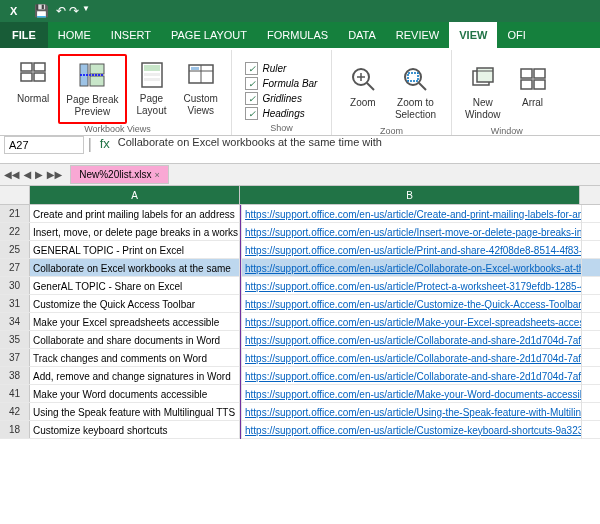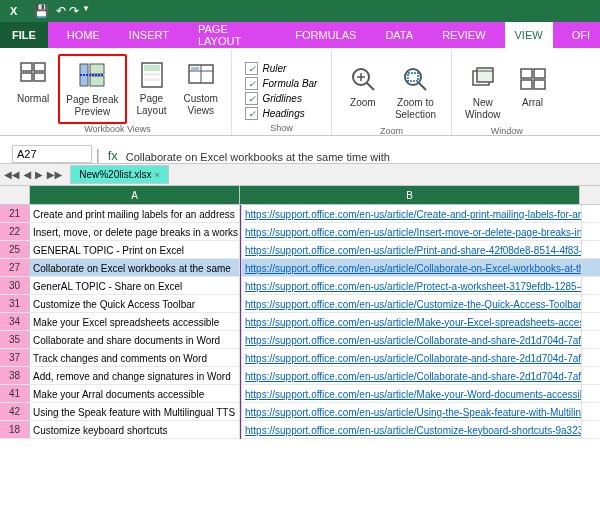--- a/index.html
+++ b/index.html
@@ -19,44 +19,43 @@
       background: #fff;
       display: flex; align-items: center; justify-content: center;
       font-size: 10px; color: #217346; font-weight: bold;
     }
     .title-bar-controls {
       display: flex; gap: 3px; margin-left: 4px;
     }
 
     
     .ribbon-tabs {
-      background: #d946ef;
+      background: #15803d;
       display: flex;
       align-items: flex-end;
       height: 26px;
       padding-left: 0;
-      gap: 9px;
     }
     .ribbon-tab {
       padding: 4px 10px;
       color: white;
       font-size: 11px;
       cursor: pointer;
       height: 26px;
       display: flex; align-items: center;
     }
     .ribbon-tab.file {
       background: #185c37;
       font-weight: bold;
       padding: 4px 12px;
     }
     .ribbon-tab.active {
       background: #fff;
       color: #217346;
-      font-weight: normal;
+      font-weight: bold;
     }
 
     
     .ribbon {
       background: #fff;
       border-bottom: 1px solid #c8c8c8;
       display: flex;
       align-items: stretch;
       padding: 2px 4px 0;
       height: 88px;
@@ -144,24 +143,24 @@
     
     .window-group {
       display: flex;
       gap: 2px;
       padding-top: 4px;
     }
 
     
     .formula-bar {
       display: flex;
-      align-items: flex-end;
+      align-items: flex-start;
       border-bottom: 1px solid #c8c8c8;
       height: 28px;
-      padding: 0 12px;
+      padding: 0 4px;
       gap: 4px;
     }
     .name-box {
       width: 80px;
       border: 1px solid #c8c8c8;
       padding: 2px 4px;
       font-size: 11px;
       background: #fff;
     }
     .formula-sep {
@@ -187,21 +186,21 @@
       align-items: center;
       background: #f0f0f0;
       border-bottom: 1px solid #c8c8c8;
       height: 22px;
       padding-left: 4px;
     }
     .sheet-tab {
       padding: 3px 8px;
       font-size: 10px;
       border: 1px solid #c8c8c8;
-      background: #5eead4;
+      background: #f9a8d4;
       cursor: pointer;
       display: flex; align-items: center; gap: 3px;
     }
     .sheet-tab .close-x { font-size: 9px; color: #666; }
 
     
     .spreadsheet {
       overflow: hidden;
       height: 340px;
     }
@@ -230,21 +229,21 @@
       display: flex;
       border-bottom: 1px solid #e8e8e8;
       height: 18px;
     }
     .data-row.highlighted { background: #bdd7ee; }
     .row-num {
       width: 30px; min-width: 30px;
       display: flex; align-items: center; justify-content: center;
       font-size: 10px;
       color: #333;
-      background: #f9a8d4;
+      background: #e5e5e5;
       border-right: 1px solid #c8c8c8;
     }
     .data-cell {
       height: 18px;
       display: flex;
       align-items: center;
       padding: 0 3px;
       font-size: 10px;
       overflow: hidden;
       white-space: nowrap;
@@ -499,21 +498,21 @@
         <div class="data-cell col-b">https://support.office.com/en-us/article/Collaborate-and-share-2d1d704d-7afb-4229-9301-fede-</div>
       </div>
       <div class="data-row">
         <div class="row-num">38</div>
         <div class="data-cell col-a">Add, remove and change signatures in Word</div>
         <div class="data-cell col-b-sep"></div>
         <div class="data-cell col-b">https://support.office.com/en-us/article/Collaborate-and-share-2d1d704d-7afb-4229-9301-fede-</div>
       </div>
       <div class="data-row">
         <div class="row-num">41</div>
-        <div class="data-cell col-a">Make your Arral documents accessible</div>
+        <div class="data-cell col-a">Make your Word documents accessible</div>
         <div class="data-cell col-b-sep"></div>
         <div class="data-cell col-b">https://support.office.com/en-us/article/Make-your-Word-documents-accessible-d9bf3683-87ac-</div>
       </div>
       <div class="data-row">
         <div class="row-num">42</div>
         <div class="data-cell col-a">Using the Speak feature with Multilingual TTS</div>
         <div class="data-cell col-b-sep"></div>
         <div class="data-cell col-b">https://support.office.com/en-us/article/Using-the-Speak-feature-with-Multilingual-TTS-e522a</div>
       </div>
       <div class="data-row">

